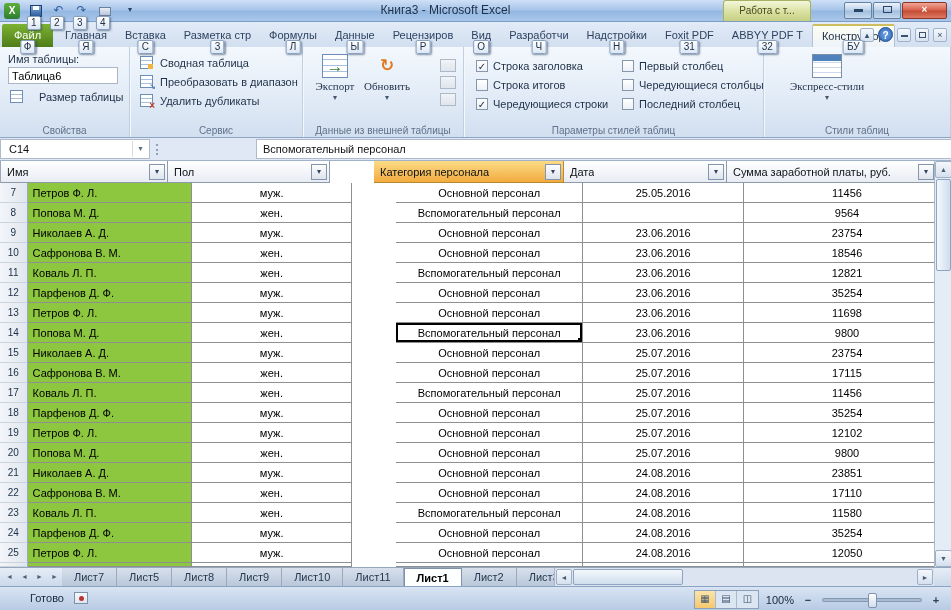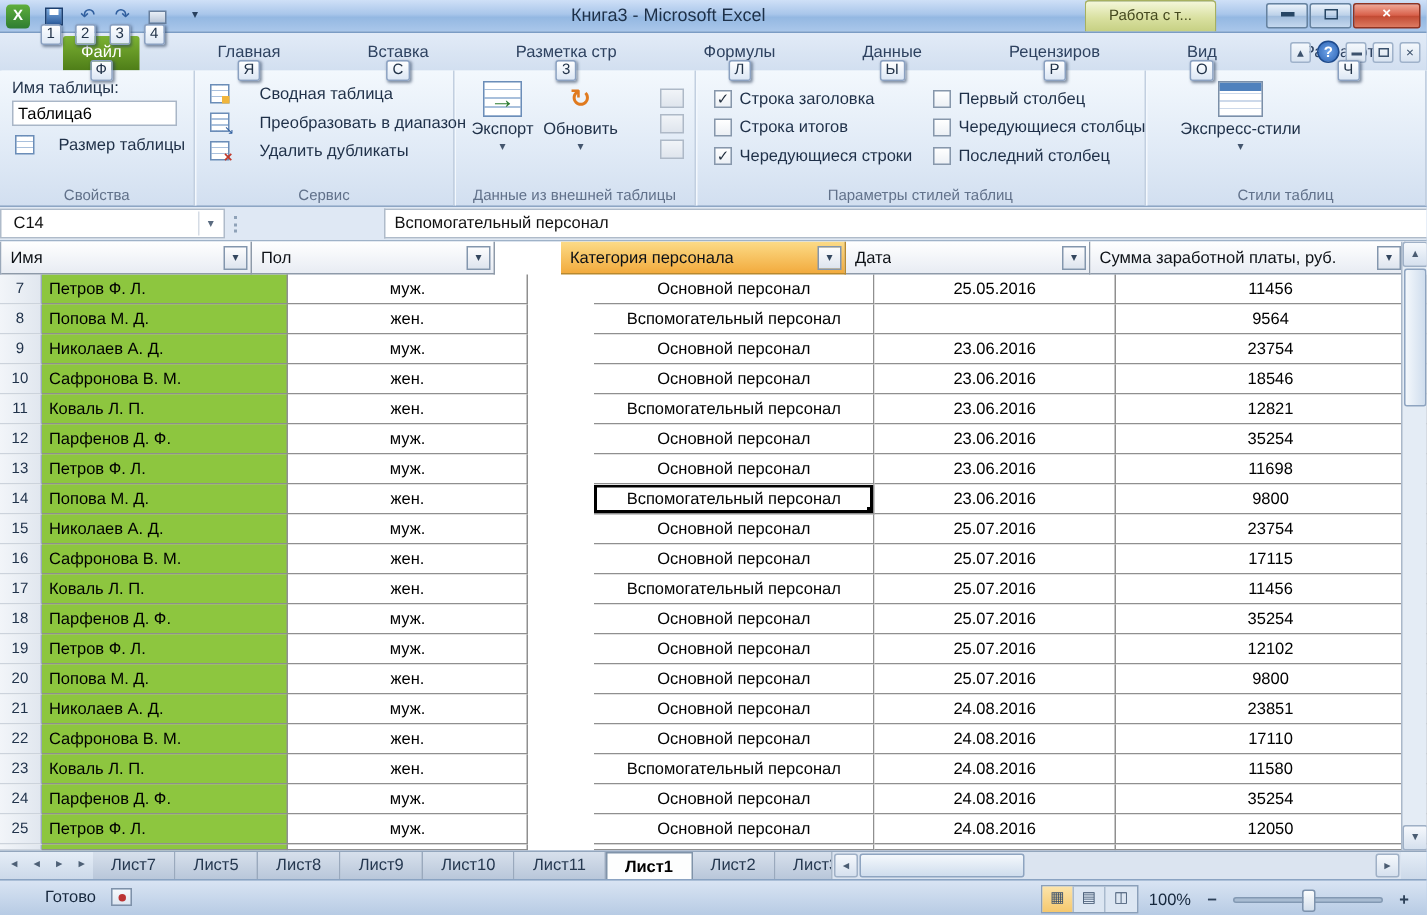--- a/index.html
+++ b/index.html
@@ -39,21 +39,21 @@
   .wb .bar { display:inline-block; width:9px; height:3px; background:#274665; margin-bottom:1px; }
   .wb .box { display:inline-block; width:9px; height:7px; border:1px solid #274665; margin-top:3px; }
   .wb.close { width:45px; color:#fff; font-weight:bold; border-color:#8f3322;
     background:linear-gradient(#f0a796,#d8604a 48%,#c24a33 52%,#dd7a61); }
 
   
   .tabrow { position:absolute; top:22px; left:0; width:951px; height:25px;
     background:linear-gradient(#e2ebf7,#d2dff0); }
   .tabs { position:absolute; left:2px; bottom:0; height:23px; white-space:nowrap; }
   .rtab { position:relative; display:inline-block; height:23px; line-height:23px; padding:0 9px;
-    font-size:11px; color:#2e4260; vertical-align:bottom;margin-left:40px; }
+    font-size:11px; color:#2e4260; vertical-align:bottom; }
   .rtab.file { background:linear-gradient(#7cb233,#4e7d18); color:#fff; border-radius:2px 2px 0 0;
     margin-right:3px; padding:0 12px; }
   .rtab.active { background:linear-gradient(#fcfdf2,#eef3fa); border:1px solid #b2c0d2; border-bottom:none;
     border-top:2px solid #cdbd5e; line-height:20px; border-radius:2px 2px 0 0; color:#1e2d42; }
   .tab-keytip { left:50%; transform:translateX(-50%); bottom:-7px; }
   .tab-right { position:absolute; right:4px; top:5px; display:flex; gap:4px; align-items:center; }
   .tr-mini { width:14px; height:14px; text-align:center; line-height:13px; font-size:9px; color:#3c526d;
     border:1px solid #9fb2ca; border-radius:2px; background:linear-gradient(#f4f8fc,#d9e4f1); }
   .tr-help { width:15px; height:15px; border-radius:50%; background:radial-gradient(#6ea3e8,#2d64b4);
     color:#fff; font-weight:bold; font-size:10px; text-align:center; line-height:15px; border:1px solid #1d4a8c; }
@@ -67,33 +67,33 @@
   .g-props { width:130px; } .g-tools { width:173px; } .g-ext { width:161px; } .g-opts { width:300px; }
   .g-styles { flex:1; }
   .props-label { margin:6px 0 0 8px; color:#1f3048; }
   .props-input { display:block; margin:2px 0 4px 8px; width:110px; height:17px; border:1px solid #a9b6c7;
     font:11px "Liberation Sans","DejaVu Sans",sans-serif; padding:0 3px; background:#fff; }
   .props-btn { margin-left:7px; color:#1f3048; display:flex; align-items:center; gap:16px; padding:2px 3px; }
   .grid-ico { width:13px; height:13px; display:inline-block; border:1px solid #6b8db8; background:
     repeating-linear-gradient(0deg,#fff,#fff 3px,#a9c0dc 3px,#a9c0dc 4px),
     repeating-linear-gradient(90deg,rgba(255,255,255,0),rgba(255,255,255,0) 3px,#a9c0dc 3px,#a9c0dc 4px); }
   #tools-buttons { padding:6px 0 0 6px; }
-  .tool-btn { display:flex; align-items:center; gap:20px; padding:3px 4px; color:#1f3048; white-space:nowrap; }
+  .tool-btn { display:flex; align-items:center; gap:7px; padding:3px 4px; color:#1f3048; white-space:nowrap; }
   .tico { position:relative; flex:0 0 13px; }
   .ico-pivot::after { content:""; position:absolute; right:-1px; bottom:-1px; width:5px; height:5px; background:#f0b53c; }
   .ico-dedupe::after { content:"×"; position:absolute; right:-3px; bottom:-5px; color:#c0392b; font-weight:bold; font-size:10px; }
   .ico-range::after { content:"↘"; position:absolute; right:-4px; bottom:-4px; color:#2f5e9e; font-size:8px; }
   #ext-buttons { padding:4px 0 0 6px; display:flex; }
   .big-btn { display:inline-block; width:52px; text-align:center; color:#1f3048; padding:2px 0; }
   .bico { display:block; width:26px; height:24px; margin:1px auto 2px; font-size:17px; line-height:23px;
     text-align:center; font-weight:bold; }
   .ico-export { color:#2e7d32; border:1px solid #6b8db8; background:
     repeating-linear-gradient(0deg,#fff,#fff 5px,#a9c0dc 5px,#a9c0dc 6px); }
   .ico-refresh { color:#e07a1f; }
-  .blab { display:block; line-height:12px; }
+  .blab { display:block; line-height:12px;font-family:Liberation Serif, serif; }
   .caret { display:block; font-size:8px; color:#44566e; margin-top:1px; }
   .ext-minis { position:absolute; right:7px; top:12px; display:flex; flex-direction:column; gap:4px; }
   .mini-ico { width:16px; height:13px; border:1px solid #aeb9c7; background:linear-gradient(#f1f4f8,#dfe5ed); }
   #chk-wrap { display:flex; flex-direction:column; flex-wrap:wrap; height:68px; padding:9px 0 0 12px; }
   .chk-row { width:146px; height:19px; display:flex; align-items:center; color:#1f3048; white-space:nowrap; }
   .chk { width:12px; height:12px; border:1px solid #8797ab; background:linear-gradient(#fff,#ecf0f5);
     font-size:10px; line-height:11px; text-align:center; color:#1d2a3a; flex:0 0 12px; }
   .chk-lab { margin-left:5px; }
   .styles-btn { margin:4px 0 0 20px; width:86px; }
   .ico-styles { display:block; width:30px; height:24px; margin:1px auto 2px; border:1px solid #7b8fa8;

